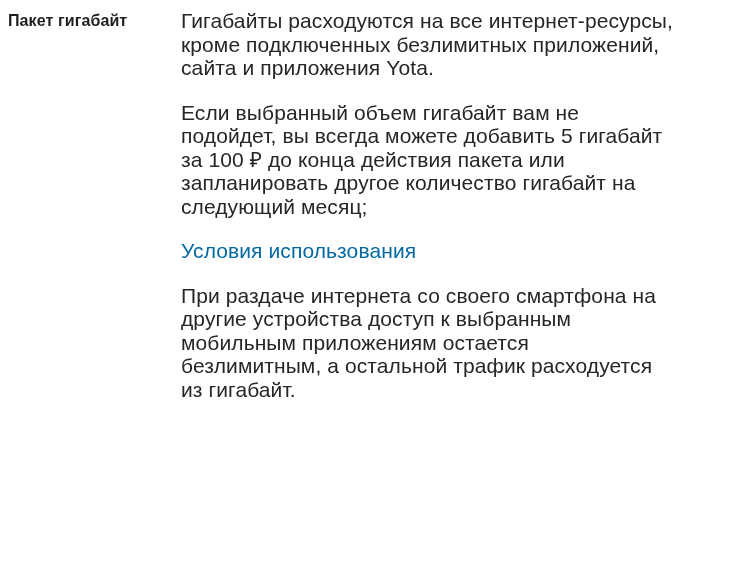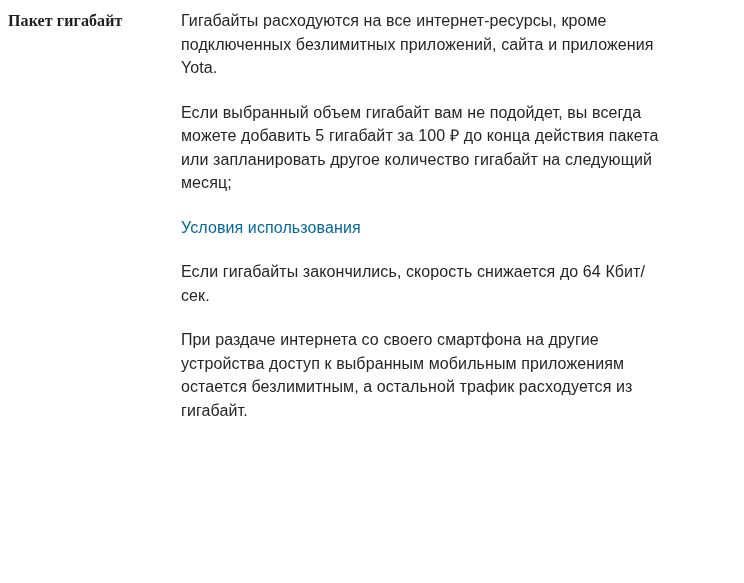--- a/index.html
+++ b/index.html
@@ -23,29 +23,28 @@
     flex: 0 0 173px;
     box-sizing: border-box;
   }
   .row-label {
     margin: 0;
     font-size: 16px;
     font-weight: 700;
     line-height: 23.5px;
     color: #1f1f1f;
     letter-spacing: 0.1px;
-    font-family: Liberation Serif, serif;
   }
   .content-col {
     width: 492px;
     max-width: 492px;
   }
   .content-col p {
     margin: 0 0 21px 0;
-    font-size: 16px;
+    font-size: 21px;
     font-weight: 400;
     line-height: 23.5px;
     color: #262626;
     letter-spacing: 0.1px;
   }
   .content-col p.subheading {
     color: #0369a1;
   }
   .content-col p:last-child {
     margin-bottom: 0;
@@ -62,21 +61,20 @@
 
   <div class="content-col">
 
     <p>Гигабайты расходуются на все интернет-ресурсы, кроме подключенных безлимитных приложений, сайта и приложения Yota.</p>
 
     <p>Если выбранный объем гигабайт вам не подойдет, вы всегда можете добавить 5 гигабайт за 100 ₽ до конца действия пакета или запланировать другое количество гигабайт на следующий месяц;</p>
 
     <p class="subheading">Условия использования</p>
 
 
-    <p>Если гигабайты закончились, скорость снижается до 64 Кбит/сек.</p>
 
 
 
     <p>При раздаче интернета со своего смартфона на другие устройства доступ к выбранным мобильным приложениям остается безлимитным, а остальной трафик расходуется из гигабайт.</p>
 
   </div>
 
 </div>
 
 </body></html>

